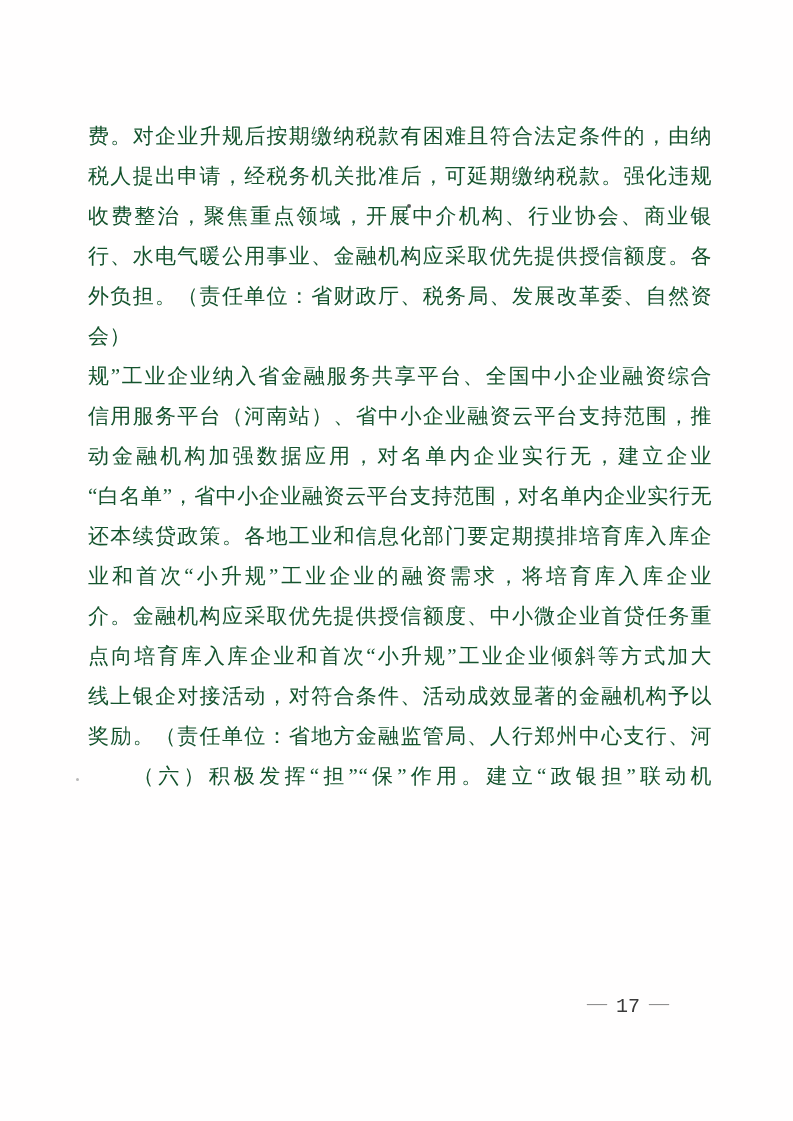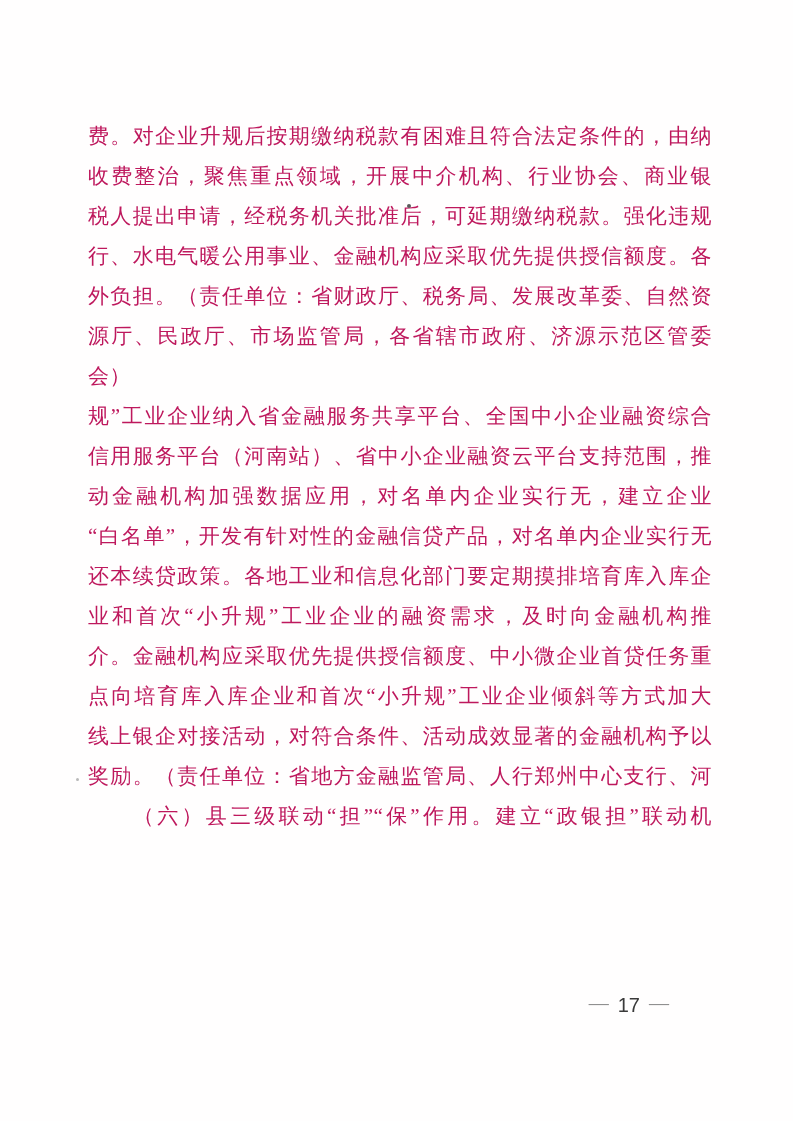--- a/index.html
+++ b/index.html
@@ -19,21 +19,21 @@
   .text-block {
     position: absolute;
     left: 88px;
     top: 116px;
     width: 624px;
   }
   .line {
     height: 40px;
     line-height: 40px;
     font-size: 21px;
-    color: #be185d;
+    color: #14532d;
     text-align: justify;
     text-justify: inter-character;
     white-space: nowrap;
     letter-spacing: 0.5px;
   }
   .jt {
     text-align-last: justify;
     -moz-text-align-last: justify;
   }
   .end {
@@ -71,47 +71,46 @@
   }
   .footer .dash {
     color: #8a8a8a;
     letter-spacing: 0;
     margin: 0 9px;
     position: relative;
     top: -2px;
   }
   .footer .num {
     color: #3a3a3a;
-    font-family: Liberation Sans, sans-serif;
+    font-family: Liberation Mono, monospace;
   }
 </style>
 </head>
 <body>
 
 <div class="page">
 
   <div class="text-block">
     <div class="line jt">费。对企业升规后按期缴纳税款有困难且符合法定条件的，由纳</div>
+    <div class="line jt">税人提出申请，经税务机关批准后，可延期缴纳税款。强化违规</div>
     <div class="line jt">收费整治，聚焦重点领域，开展中介机构、行业协会、商业银</div>
-    <div class="line jt">税人提出申请，经税务机关批准后，可延期缴纳税款。强化违规</div>
     <div class="line jt">行、水电气暖公用事业、金融机构应采取优先提供授信额度。各</div>
     <div class="line jt">外负担。（责任单位：省财政厅、税务局、发展改革委、自然资</div>
-    <div class="line jt">源厅、民政厅、市场监管局，各省辖市政府、济源示范区管委</div>
     <div class="line end">会）</div>
     <div class="line jt">规”工业企业纳入省金融服务共享平台、全国中小企业融资综合</div>
     <div class="line jt">信用服务平台（河南站）、省中小企业融资云平台支持范围，推</div>
     <div class="line jt">动金融机构加强数据应用，对名单内企业实行无，建立企业</div>
-    <div class="line jt">“白名单”，开发有针对性的金融信贷产品，对名单内企业实行无</div>
+    <div class="line jt">“白名单”，省中小企业融资云平台支持范围，对名单内企业实行无</div>
     <div class="line jt">还本续贷政策。各地工业和信息化部门要定期摸排培育库入库企</div>
-    <div class="line jt">业和首次“小升规”工业企业的融资需求，及时向金融机构推</div>
+    <div class="line jt">业和首次“小升规”工业企业的融资需求，将培育库入库企业</div>
     <div class="line jt">介。金融机构应采取优先提供授信额度、中小微企业首贷任务重</div>
     <div class="line jt">点向培育库入库企业和首次“小升规”工业企业倾斜等方式加大</div>
     <div class="line jt">线上银企对接活动，对符合条件、活动成效显著的金融机构予以</div>
     <div class="line jt">奖励。（责任单位：省地方金融监管局、人行郑州中心支行、河</div>
-    <div class="line jt indent">（六）县三级联动“担”“保”作用。建立“政银担”联动机</div>
+    <div class="line jt indent">（六）积极发挥“担”“保”作用。建立“政银担”联动机</div>
   </div>
 
   <div class="artifact-dot"></div>
   <div class="speck"></div>
 
   <div class="footer">
     <span class="dash">—</span><span class="num">17</span><span class="dash">—</span>
   </div>
 
 </div>

